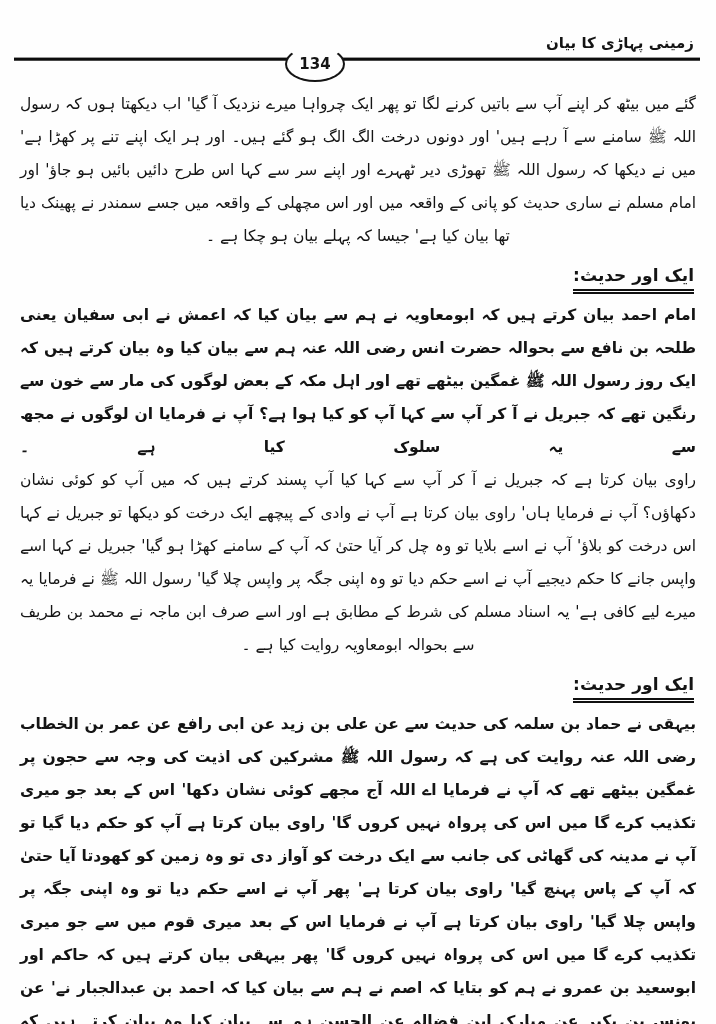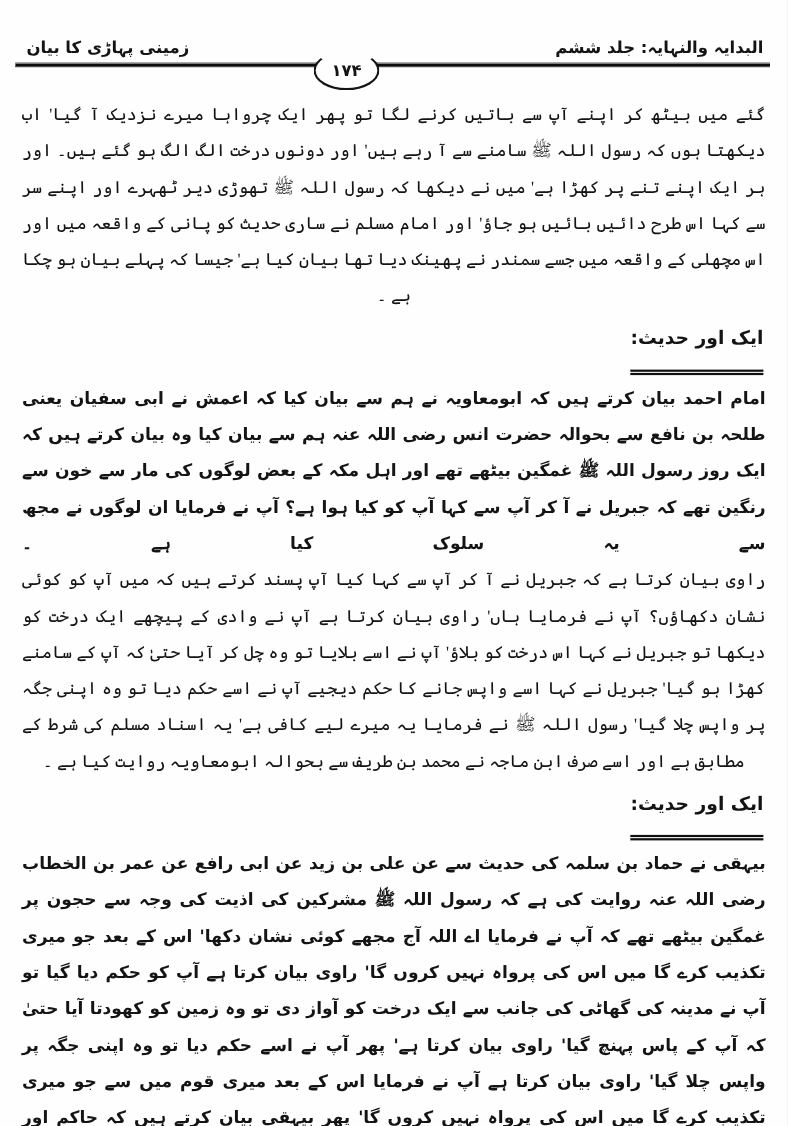--- a/index.html
+++ b/index.html
@@ -44,44 +44,43 @@
   .content{
     position:absolute;top:88px;right:20px;left:20px;
     font-size:15.5px;
     line-height:33px;
   }
   .para{
     margin:0;
     text-align:justify;
     text-justify:inter-word;
   }
-  .para.last-center{text-align-last:center;font-family:Liberation Serif, serif;}
+  .para.last-center{text-align-last:center;}
   .para.last-justify{text-align-last:justify;font-weight:bold;}
   .heading{
     width:fit-content;
     margin:9px 2px 5px 0;
     font-size:17px;font-weight:bold;
     line-height:26px;
     border-bottom:5px double #101010;
-    padding-bottom:15px;
+    padding-bottom:1px;
   }
 </style>
 </head>
 <body>
 
 <div class="page">
 
   <header class="header">
     <div class="header-row">
-      <span class="h-book">البدایہ والنہایہ: جلد ششم</span>
       <span class="h-chapter">زمینی پہاڑی کا بیان</span>
     </div>
     <div class="rule"></div>
     <div class="page-number-oval">
-      <span>۱۷۴</span>
+      <span>134</span>
     </div>
   </header>
 
   <main class="content">
 
     <p class="para last-center">گئے میں بیٹھ کر اپنے آپ سے باتیں کرنے لگا تو پھر ایک چرواہا میرے نزدیک آ گیا' اب دیکھتا ہوں کہ رسول اللہ ﷺ سامنے سے آ رہے ہیں' اور دونوں درخت الگ الگ ہو گئے ہیں۔ اور ہر ایک اپنے تنے پر کھڑا ہے' میں نے دیکھا کہ رسول اللہ ﷺ تھوڑی دیر ٹھہرے اور اپنے سر سے کہا اس طرح دائیں بائیں ہو جاؤ' اور امام مسلم نے ساری حدیث کو پانی کے واقعہ میں اور اس مچھلی کے واقعہ میں جسے سمندر نے پھینک دیا تھا بیان کیا ہے' جیسا کہ پہلے بیان ہو چکا ہے ۔</p>
 
     <h2 class="heading">ایک اور حدیث:</h2>
 
     <p class="para last-justify">امام احمد بیان کرتے ہیں کہ ابومعاویہ نے ہم سے بیان کیا کہ اعمش نے ابی سفیان یعنی طلحہ بن نافع سے بحوالہ حضرت انس رضی اللہ عنہ ہم سے بیان کیا وہ بیان کرتے ہیں کہ ایک روز رسول اللہ ﷺ غمگین بیٹھے تھے اور اہل مکہ کے بعض لوگوں کی مار سے خون سے رنگین تھے کہ جبریل نے آ کر آپ سے کہا آپ کو کیا ہوا ہے؟ آپ نے فرمایا ان لوگوں نے مجھ سے یہ سلوک کیا ہے ۔</p>

